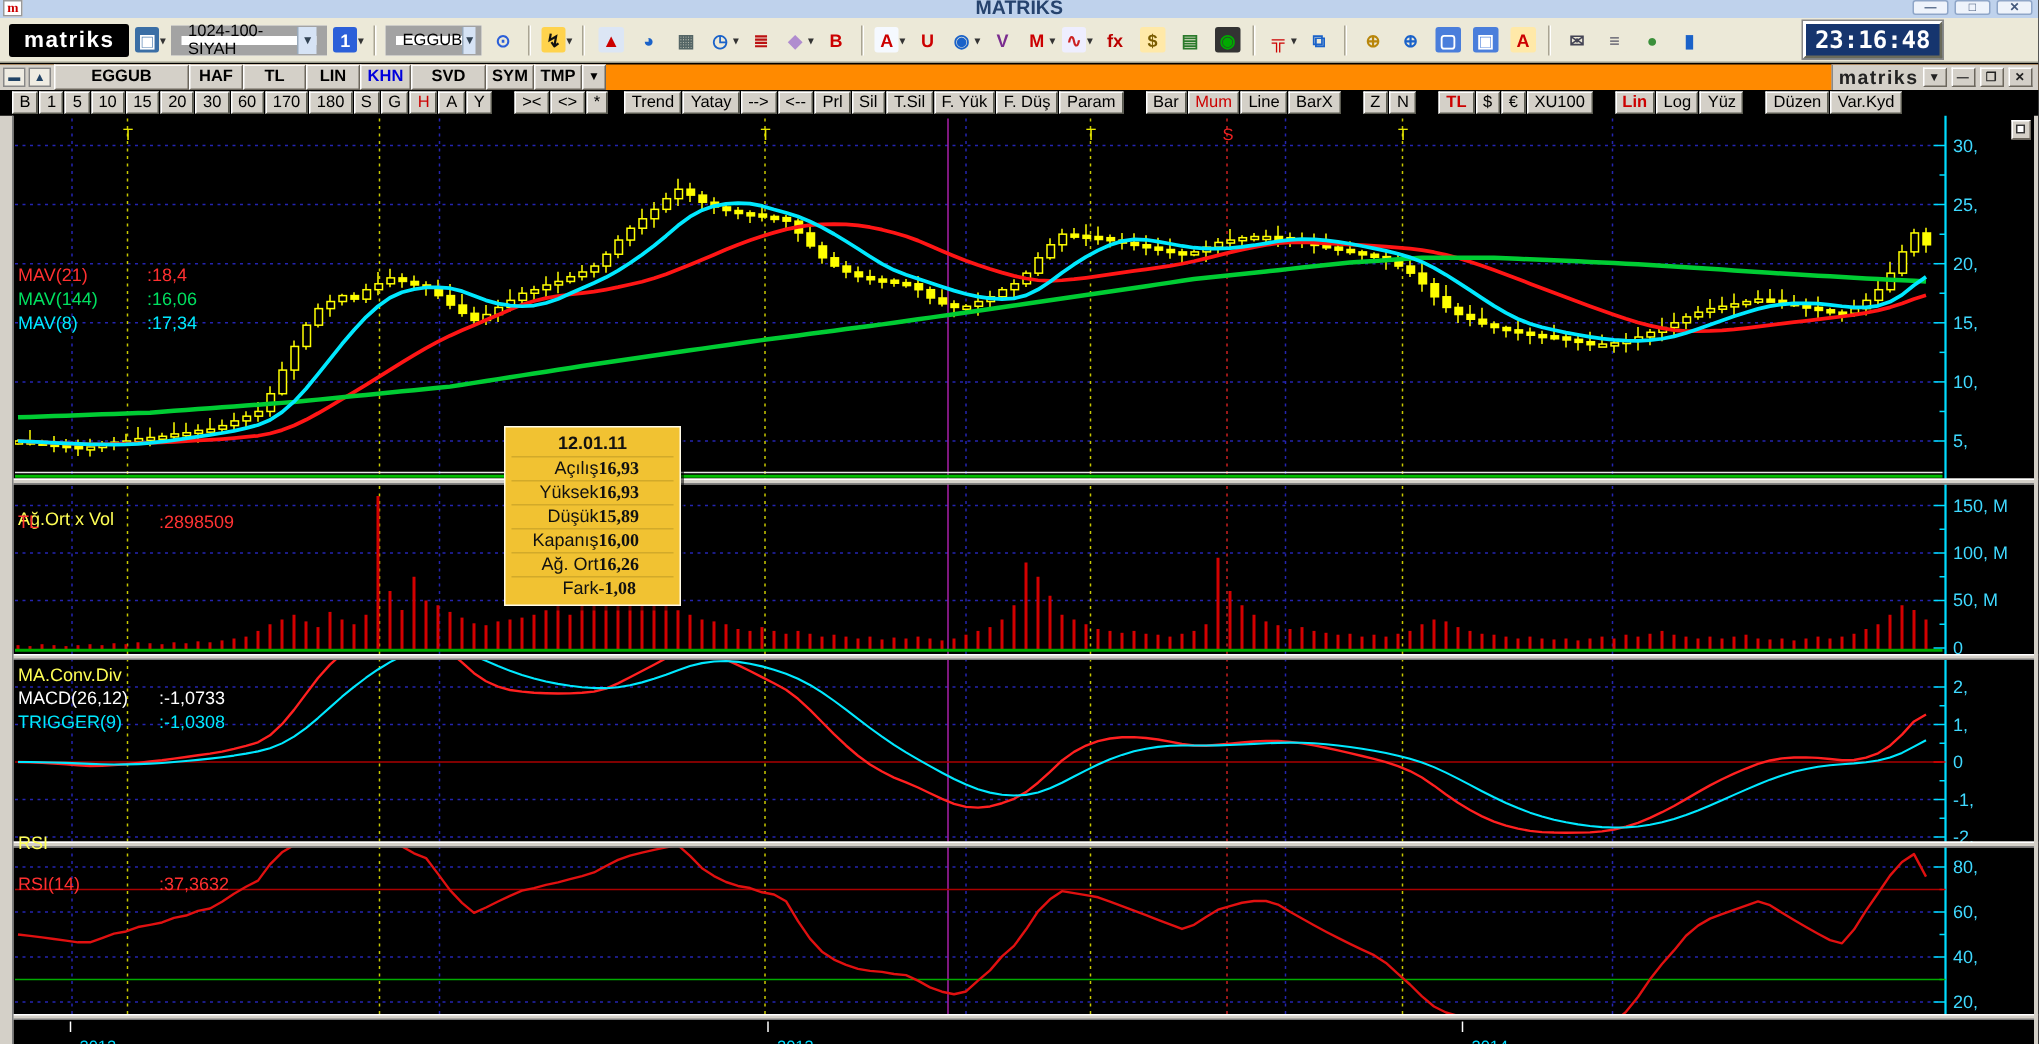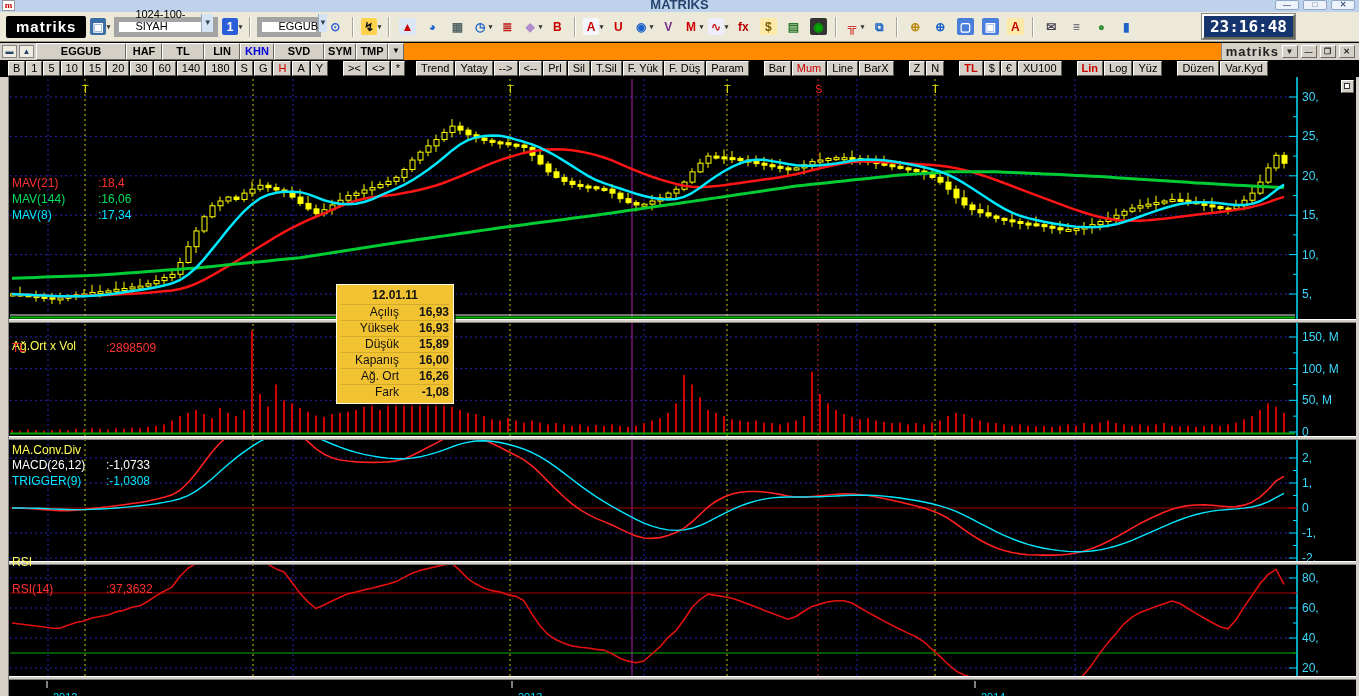--- a/index.html
+++ b/index.html
@@ -43,22 +43,22 @@
   .tbtn{
     width:22px; height:22px; display:flex; align-items:center; justify-content:center;
     border:1px solid transparent; border-radius:2px; font:bold 13px "Liberation Sans",sans-serif;
     position:relative; flex:0 0 auto;
   }
   .tbtn .glyph{ width:17px; height:17px; display:flex; align-items:center; justify-content:center;
     border-radius:2px; font-size:12px; }
   .tbtn .dd{ font-size:7px; color:#333; margin-left:1px; }
   .tsep{ width:2px; height:20px; border-left:1px solid #aaa593; border-right:1px solid #fff; margin:0 3px; flex:0 0 auto;}
   .combo{
-    height:20px; background:#fff; border:5px solid #a3a3a3; display:flex; align-items:flex-end;
-    font:11px "Liberation Sans",sans-serif; padding-left:16px; flex:0 0 auto;
+    height:20px; background:#fff; border:7px solid #a3a3a3; display:flex; align-items:center;
+    font:11px "Liberation Sans",sans-serif; padding-left:4px; flex:0 0 auto;
   }
   .combo .cdd{ margin-left:auto; width:15px; height:18px; background:#d6e3f5;
     border-left:1px solid #9ab; color:#345; font-size:8px; text-align:center; line-height:18px; }
   .clockbox{
     margin-left:auto; margin-right:58px;
     background:#16356e; color:#fff; font:bold 16px "DejaVu Sans Mono",monospace;
     padding:1px 6px; border:2px solid; border-color:#fff #6a6a5a #6a6a5a #fff;
     outline:1px solid #888;
   }
   
@@ -108,21 +108,21 @@
   
   .tooltip{
     position:absolute; left:336px; top:207px; width:118px;
     background:#f1c232; border:1px solid #fffbe8;
     box-shadow:2px 3px 0 rgba(0,0,0,0.55);
     font:12px "Liberation Sans",sans-serif; color:#111; padding:2px 4px 3px 4px;
   }
   .tt-title{ text-align:center; font-weight:bold; padding:1px 0 2px 0; }
   .tt-row{ display:flex; line-height:15px; border-top:1px solid rgba(120,100,20,0.25); }
   .tt-label{ width:58px; text-align:right; }
-  .tt-val{ flex:1; text-align:right; font-weight:bold; }
+  .tt-val{ flex:1; text-align:left; font-weight:bold;font-family:Liberation Serif, serif; }
 </style>
 </head>
 <body>
 
 <div class="screen">
 
   <div class="titlebar">
     <span class="app-mini-icon">m</span>
     <div class="tb-title">MATRIKS</div>
     <div class="winbtns">
@@ -288,21 +288,21 @@
 
   <div class="cmdrow" id="cmdrow">
       <span class="cbtn">B</span>
       <span class="cbtn">1</span>
       <span class="cbtn">5</span>
       <span class="cbtn">10</span>
       <span class="cbtn">15</span>
       <span class="cbtn">20</span>
       <span class="cbtn">30</span>
       <span class="cbtn">60</span>
-      <span class="cbtn">140</span>
+      <span class="cbtn">170</span>
       <span class="cbtn">180</span>
       <span class="cbtn">S</span>
       <span class="cbtn">G</span>
       <span class="cbtn" style="color: rgb(204, 0, 0);">H</span>
       <span class="cbtn">A</span>
       <span class="cbtn">Y</span>
       <span class="cgap" style="width: 14px;"></span>
       <span class="cbtn">&gt;&lt;</span>
       <span class="cbtn">&lt;&gt;</span>
       <span class="cbtn">*</span>

